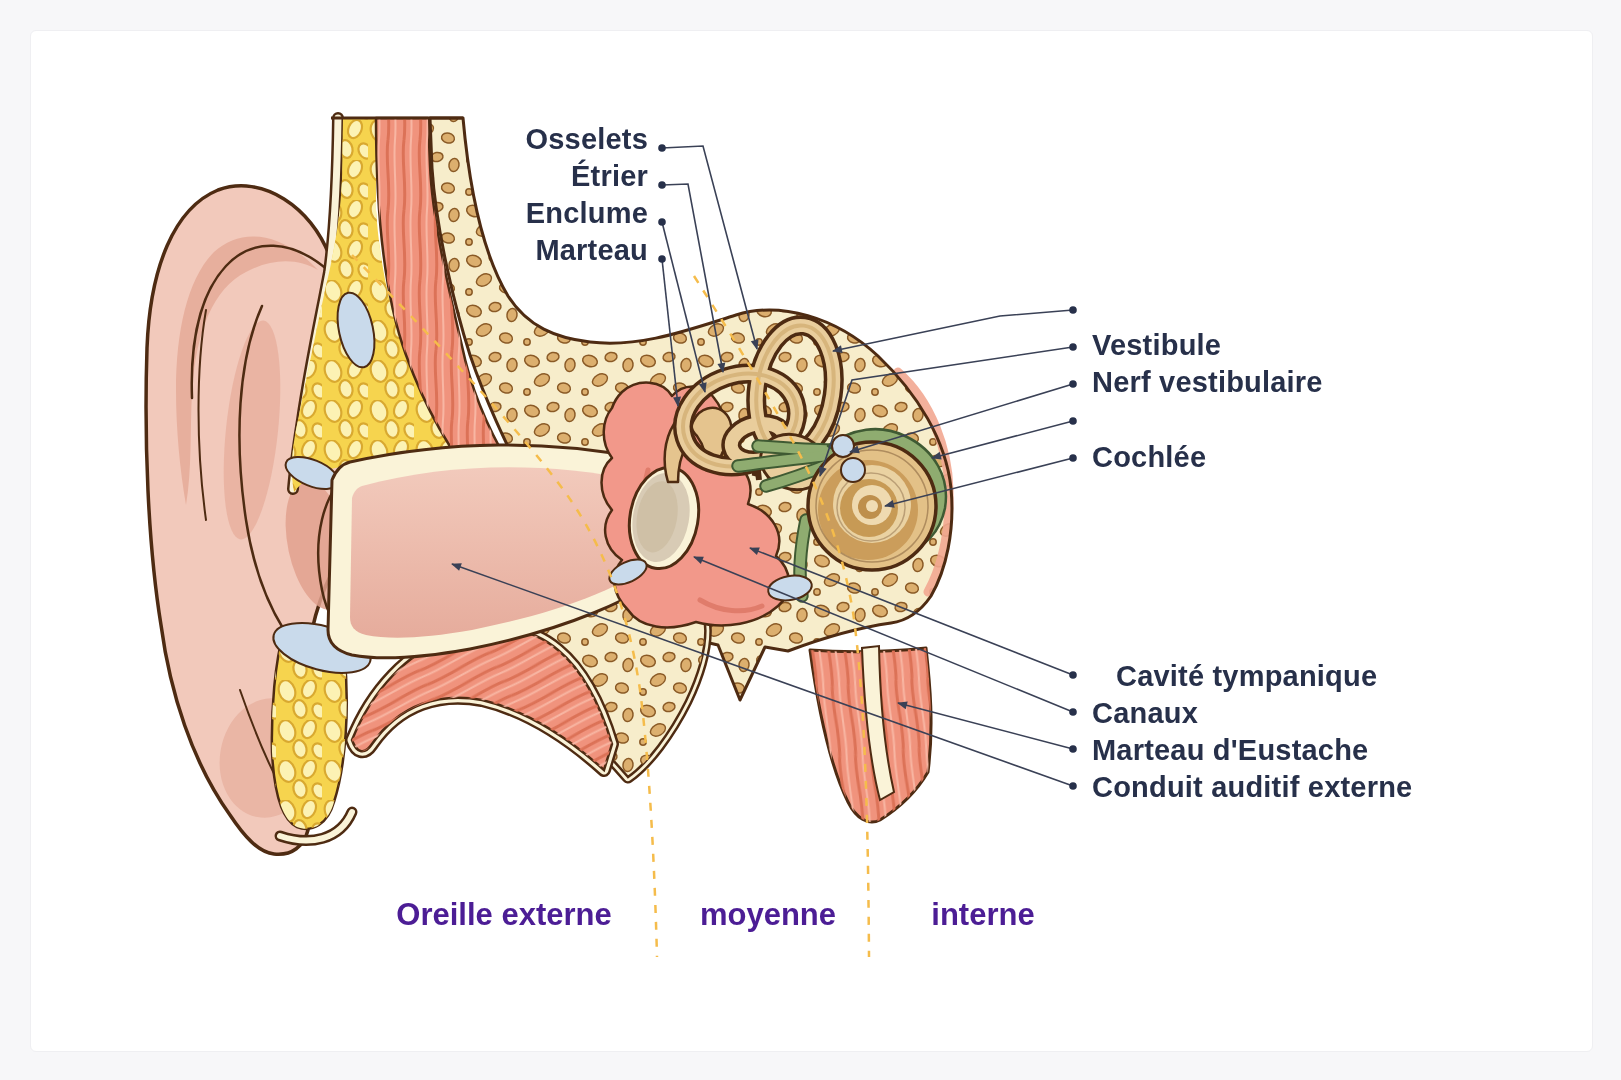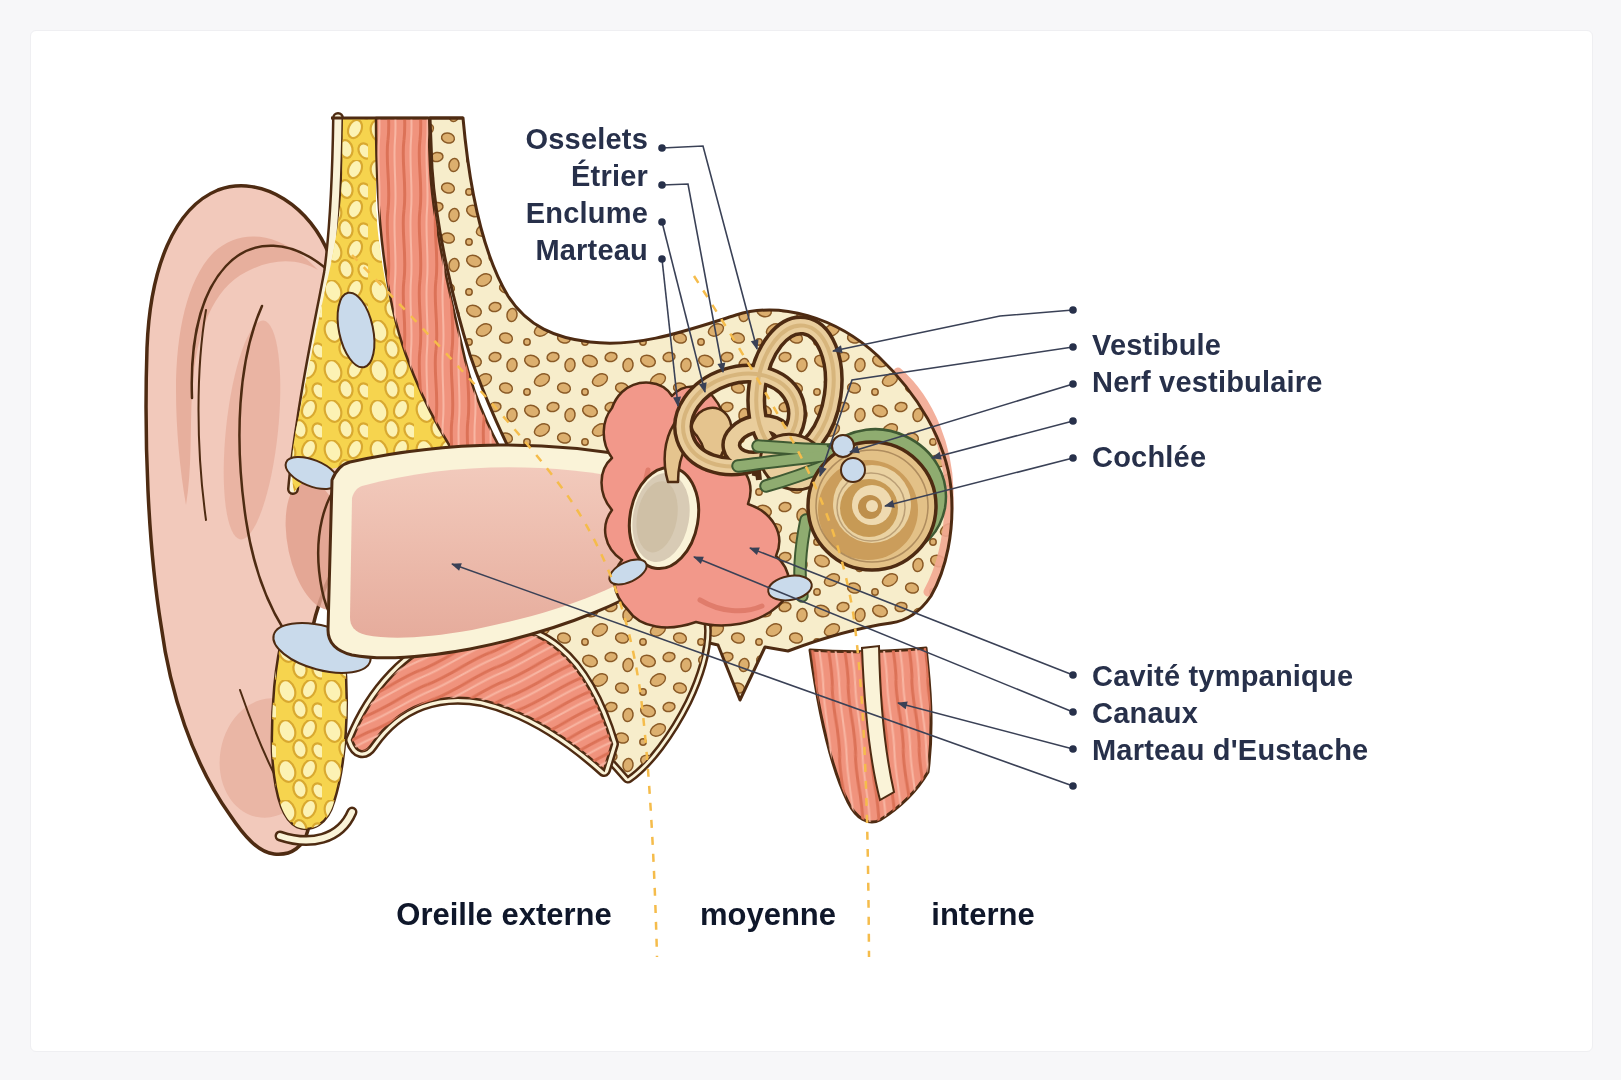--- a/index.html
+++ b/index.html
@@ -14,21 +14,21 @@
     position:absolute;left:30px;top:30px;width:1561px;height:1020px;
     background:#FFFFFF;border:1px solid #EFEFF2;border-radius:6px;
   }
   svg.art{position:absolute;left:0;top:0;width:1621px;height:1080px;}
   .lbl{
     position:absolute;color:#27304A;font-weight:700;font-size:29px;
     line-height:34px;letter-spacing:.2px;white-space:nowrap;
   }
   .lbl.lft{width:300px;text-align:right;}
   .region{
-    position:absolute;color:#0f172a;font-weight:700;font-size:31px;
+    position:absolute;color:#4c1d95;font-weight:700;font-size:31px;
     line-height:38px;white-space:nowrap;transform:translateX(-50%);
   }
 </style>
 </head>
 <body>
 
 <div class="stage">
   <div class="card"></div>
 
   <svg class="art" viewBox="0 0 1621 1080" aria-hidden="true">
@@ -365,20 +365,21 @@
 
   <div class="lbl lft" style="left:348px;top:122px">Osselets</div>
   <div class="lbl lft" style="left:348px;top:159px">Étrier</div>
   <div class="lbl lft" style="left:348px;top:196px">Enclume</div>
   <div class="lbl lft" style="left:348px;top:233px">Marteau</div>
 
   <div class="lbl" style="left:1092px;top:328px">Vestibule</div>
   <div class="lbl" style="left:1092px;top:365px">Nerf vestibulaire</div>
   <div class="lbl" style="left:1092px;top:440px">Cochlée</div>
 
-  <div class="lbl" style="left:1092px;top:659px">Cavité tympanique</div>
+  <div class="lbl" style="left:1116px;top:659px">Cavité tympanique</div>
   <div class="lbl" style="left:1092px;top:696px">Canaux</div>
   <div class="lbl" style="left:1092px;top:733px">Marteau d'Eustache</div>
+  <div class="lbl" style="left:1092px;top:770px">Conduit auditif externe</div>
 
   <div class="region" style="left:504px;top:896px">Oreille externe</div>
   <div class="region" style="left:768px;top:896px">moyenne</div>
   <div class="region" style="left:983px;top:896px">interne</div>
 </div>
 
 </body></html>

